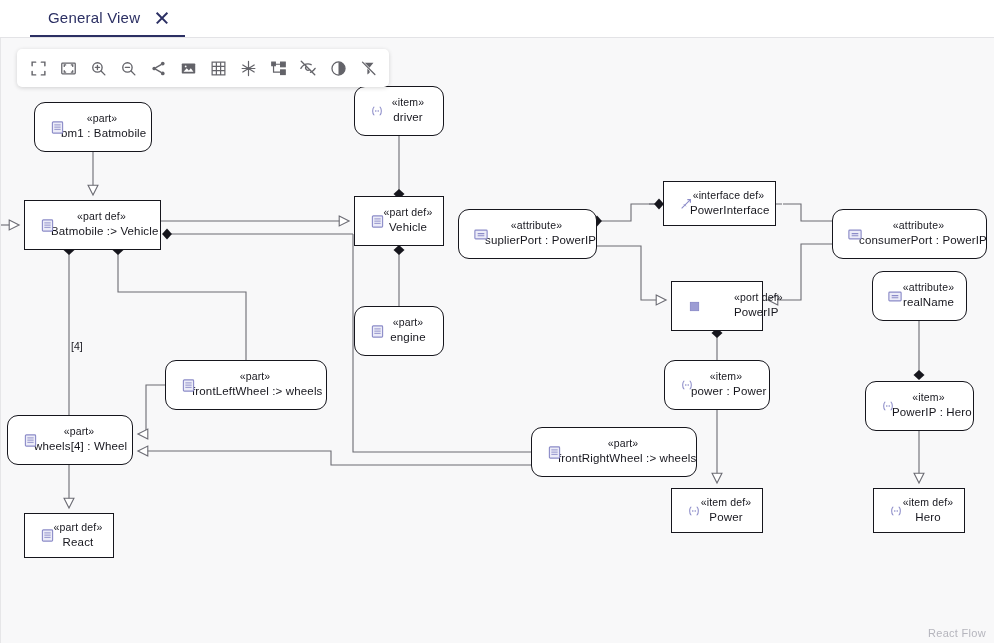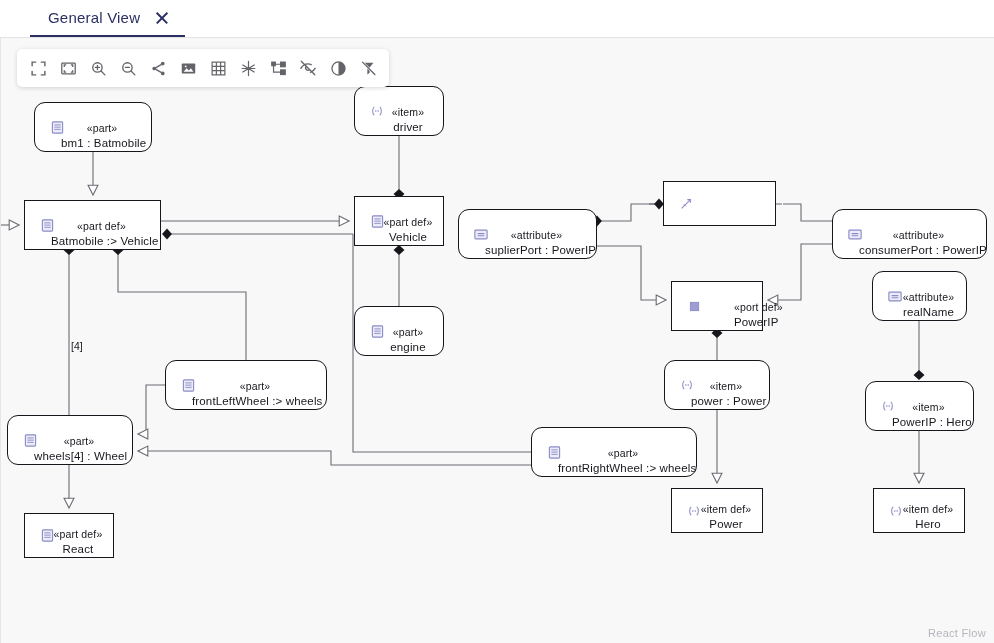--- a/index.html
+++ b/index.html
@@ -52,21 +52,21 @@
   .tbtn{
     width:30px;height:30px;display:flex;align-items:center;justify-content:center;
     cursor:pointer;border-radius:3px;
   }
   .tbtn svg{display:block;}
 
   
   .node{
     position:absolute;box-sizing:border-box;
     background:#ffffff;border:1.2px solid #16161d;
-    display:flex;align-items:flex-end;
+    display:flex;align-items:center;
     z-index:10;cursor:pointer;
   }
   .node.rounded{border-radius:11px;}
   .node .nicon{
     position:absolute;left:14px;top:50%;transform:translateY(-50%);
     width:16px;height:16px;display:flex;align-items:center;justify-content:center;
   }
   .node .ntext{
     width:100%;text-align:center;line-height:1.32;
     padding:0 8px 0 26px;box-sizing:border-box;
@@ -344,20 +344,24 @@
           </span>
         </div>
         <div class="node" style="left: 662px; top: 143px; width: 113px; height: 45px;">
           <span class="nicon">
             <svg width="14" height="14" viewBox="0 0 16 16">
               <path d="M3 13L13 3" stroke="#8b8bc8" stroke-width="1.3"></path>
               <path d="M9.5 3H13v3.5" fill="none" stroke="#8b8bc8" stroke-width="1.3"></path>
               <path d="M5.5 8.2l2.4 2.4" stroke="#8b8bc8" stroke-width="1.1"></path>
             </svg>
           </span>
+          <span class="ntext">
+            <span class="kw">«interface def»</span>
+            <span class="nm">PowerInterface</span>
+          </span>
         </div>
         <div class="node rounded" style="left: 831px; top: 171px; width: 155px; height: 50px;">
           <span class="nicon">
             <svg width="14" height="11" viewBox="0 0 16 12">
               <rect x="1" y="1" width="14" height="10" rx="1" fill="#ececf8" stroke="#8b8bc8" stroke-width="1.3"></rect>
               <path d="M4.2 5h7.6M4.2 7.4h7.6" stroke="#8b8bc8" stroke-width="1.2"></path>
             </svg>
           </span>
           <span class="ntext">
             <span class="kw">«attribute»</span>

